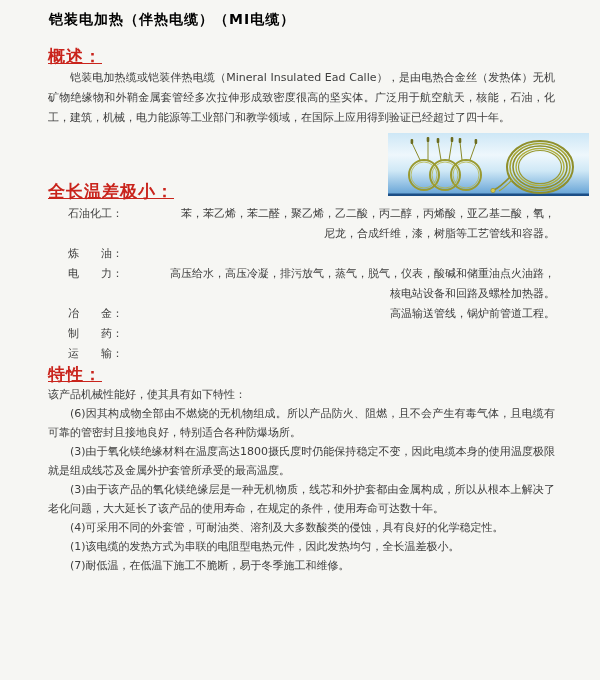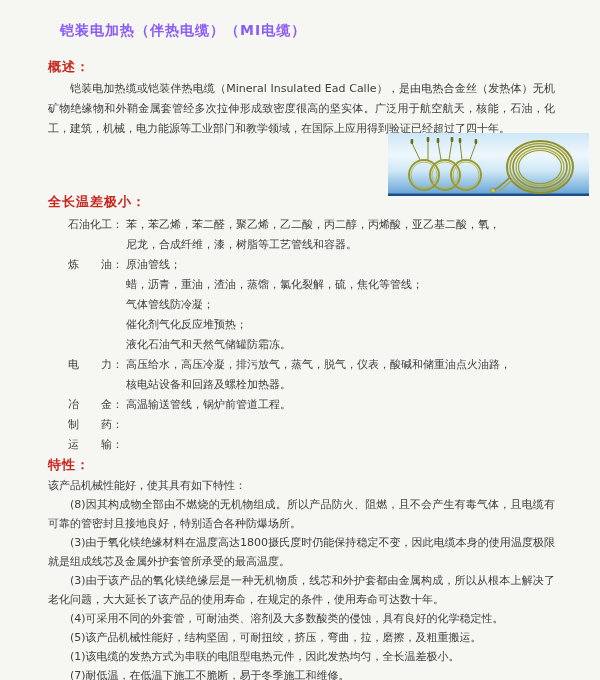--- a/index.html
+++ b/index.html
@@ -11,50 +11,50 @@
     -webkit-font-smoothing:antialiased;
   }
   .page{
     position:relative;
     width:600px;height:680px;
     padding:8px 45px 0 48px;
     box-sizing:border-box;
     overflow:hidden;
   }
   .doc-title{
-    font-size:14px;font-weight:bold;color:#8b5cf6;
-    letter-spacing:1px;line-height:20px;margin:12px;
+    font-size:14px;font-weight:bold;color:#000000;
+    letter-spacing:1px;line-height:20px;margin:1px;
   }
   .sec-heading{
-    font-size:13px;font-weight:bold;color:#c9241c;
-    letter-spacing:1px;line-height:18px;margin:0;
+    font-size:17px;font-weight:bold;color:#c9241c;
+    letter-spacing:1px;line-height:18px;margin:0;text-decoration:underline;
   }
   .h-overview{margin-top:18px;}
   .h-apps{margin-top:54px;}
   .h-feat{margin-top:1px;}
   .overview-para{
     margin:3px 0 0 0;
     font-size:11px;line-height:20px;
     text-indent:2em;text-align:justify;
     width:507px;
   }
   .photo{
     position:absolute;left:388px;top:133px;
     width:201px;height:63px;
     display:block;
   }
   .apps-list{
     margin-top:4px;
     font-size:11px;line-height:20px;
   }
-  .app-row{display:flex;margin-left:20px;}
+  .app-row{display:flex;margin-left:20px;gap:20px;}
   .app-label{
     flex:0 0 58px;white-space:nowrap;color:#3d3d3d;
   }
-  .app-content{flex:1;}
+  .app-content{flex:1;text-align:right;}
   .app-line{white-space:nowrap;}
   .feat-intro{
     margin:2px 0 0 0;
     font-size:11px;line-height:19px;
   }
   .feat-item{
     margin:0;
     font-size:11px;line-height:19px;
     text-indent:2em;text-align:justify;
     width:507px;
@@ -125,27 +125,20 @@
   <div class="apps-list">
       <div class="app-row">
         <span class="app-label">石油化工：</span>
         <span class="app-content">
           <div class="app-line">苯，苯乙烯，苯二醛，聚乙烯，乙二酸，丙二醇，丙烯酸，亚乙基二酸，氧，</div>
           <div class="app-line">尼龙，合成纤维，漆，树脂等工艺管线和容器。</div>
         </span>
       </div>
       <div class="app-row">
         <span class="app-label">炼　　油：</span>
-        <span class="app-content">
-          <div class="app-line">原油管线；</div>
-          <div class="app-line">蜡，沥青，重油，渣油，蒸馏，氯化裂解，硫，焦化等管线；</div>
-          <div class="app-line">气体管线防冷凝；</div>
-          <div class="app-line">催化剂气化反应堆预热；</div>
-          <div class="app-line">液化石油气和天然气储罐防霜冻。</div>
-        </span>
       </div>
       <div class="app-row">
         <span class="app-label">电　　力：</span>
         <span class="app-content">
           <div class="app-line">高压给水，高压冷凝，排污放气，蒸气，脱气，仪表，酸碱和储重油点火油路，</div>
           <div class="app-line">核电站设备和回路及螺栓加热器。</div>
         </span>
       </div>
       <div class="app-row">
         <span class="app-label">冶　　金：</span>
@@ -157,22 +150,21 @@
         <span class="app-label">制　　药：</span>
       </div>
       <div class="app-row">
         <span class="app-label">运　　输：</span>
       </div>
     </div>
 
   <h2 class="sec-heading h-feat">特性：</h2>
   <p class="feat-intro">该产品机械性能好，使其具有如下特性：</p>
   <div>
-      <p class="feat-item">(8)因其构成物全部由不燃烧的无机物组成。所以产品防火、阻燃，且不会产生有毒气体，且电缆有可靠的管密封且接地良好，特别适合各种防爆场所。</p>
+      <p class="feat-item">(6)因其构成物全部由不燃烧的无机物组成。所以产品防火、阻燃，且不会产生有毒气体，且电缆有可靠的管密封且接地良好，特别适合各种防爆场所。</p>
       <p class="feat-item">(3)由于氧化镁绝缘材料在温度高达1800摄氏度时仍能保持稳定不变，因此电缆本身的使用温度极限就是组成线芯及金属外护套管所承受的最高温度。</p>
       <p class="feat-item">(3)由于该产品的氧化镁绝缘层是一种无机物质，线芯和外护套都由金属构成，所以从根本上解决了老化问题，大大延长了该产品的使用寿命，在规定的条件，使用寿命可达数十年。</p>
       <p class="feat-item">(4)可采用不同的外套管，可耐油类、溶剂及大多数酸类的侵蚀，具有良好的化学稳定性。</p>
-      <p class="feat-item">(5)该产品机械性能好，结构坚固，可耐扭绞，挤压，弯曲，拉，磨擦，及粗重搬运。</p>
       <p class="feat-item">(1)该电缆的发热方式为串联的电阻型电热元件，因此发热均匀，全长温差极小。</p>
       <p class="feat-item">(7)耐低温，在低温下施工不脆断，易于冬季施工和维修。</p>
     </div>
 
 </div>
 
 </body></html>

